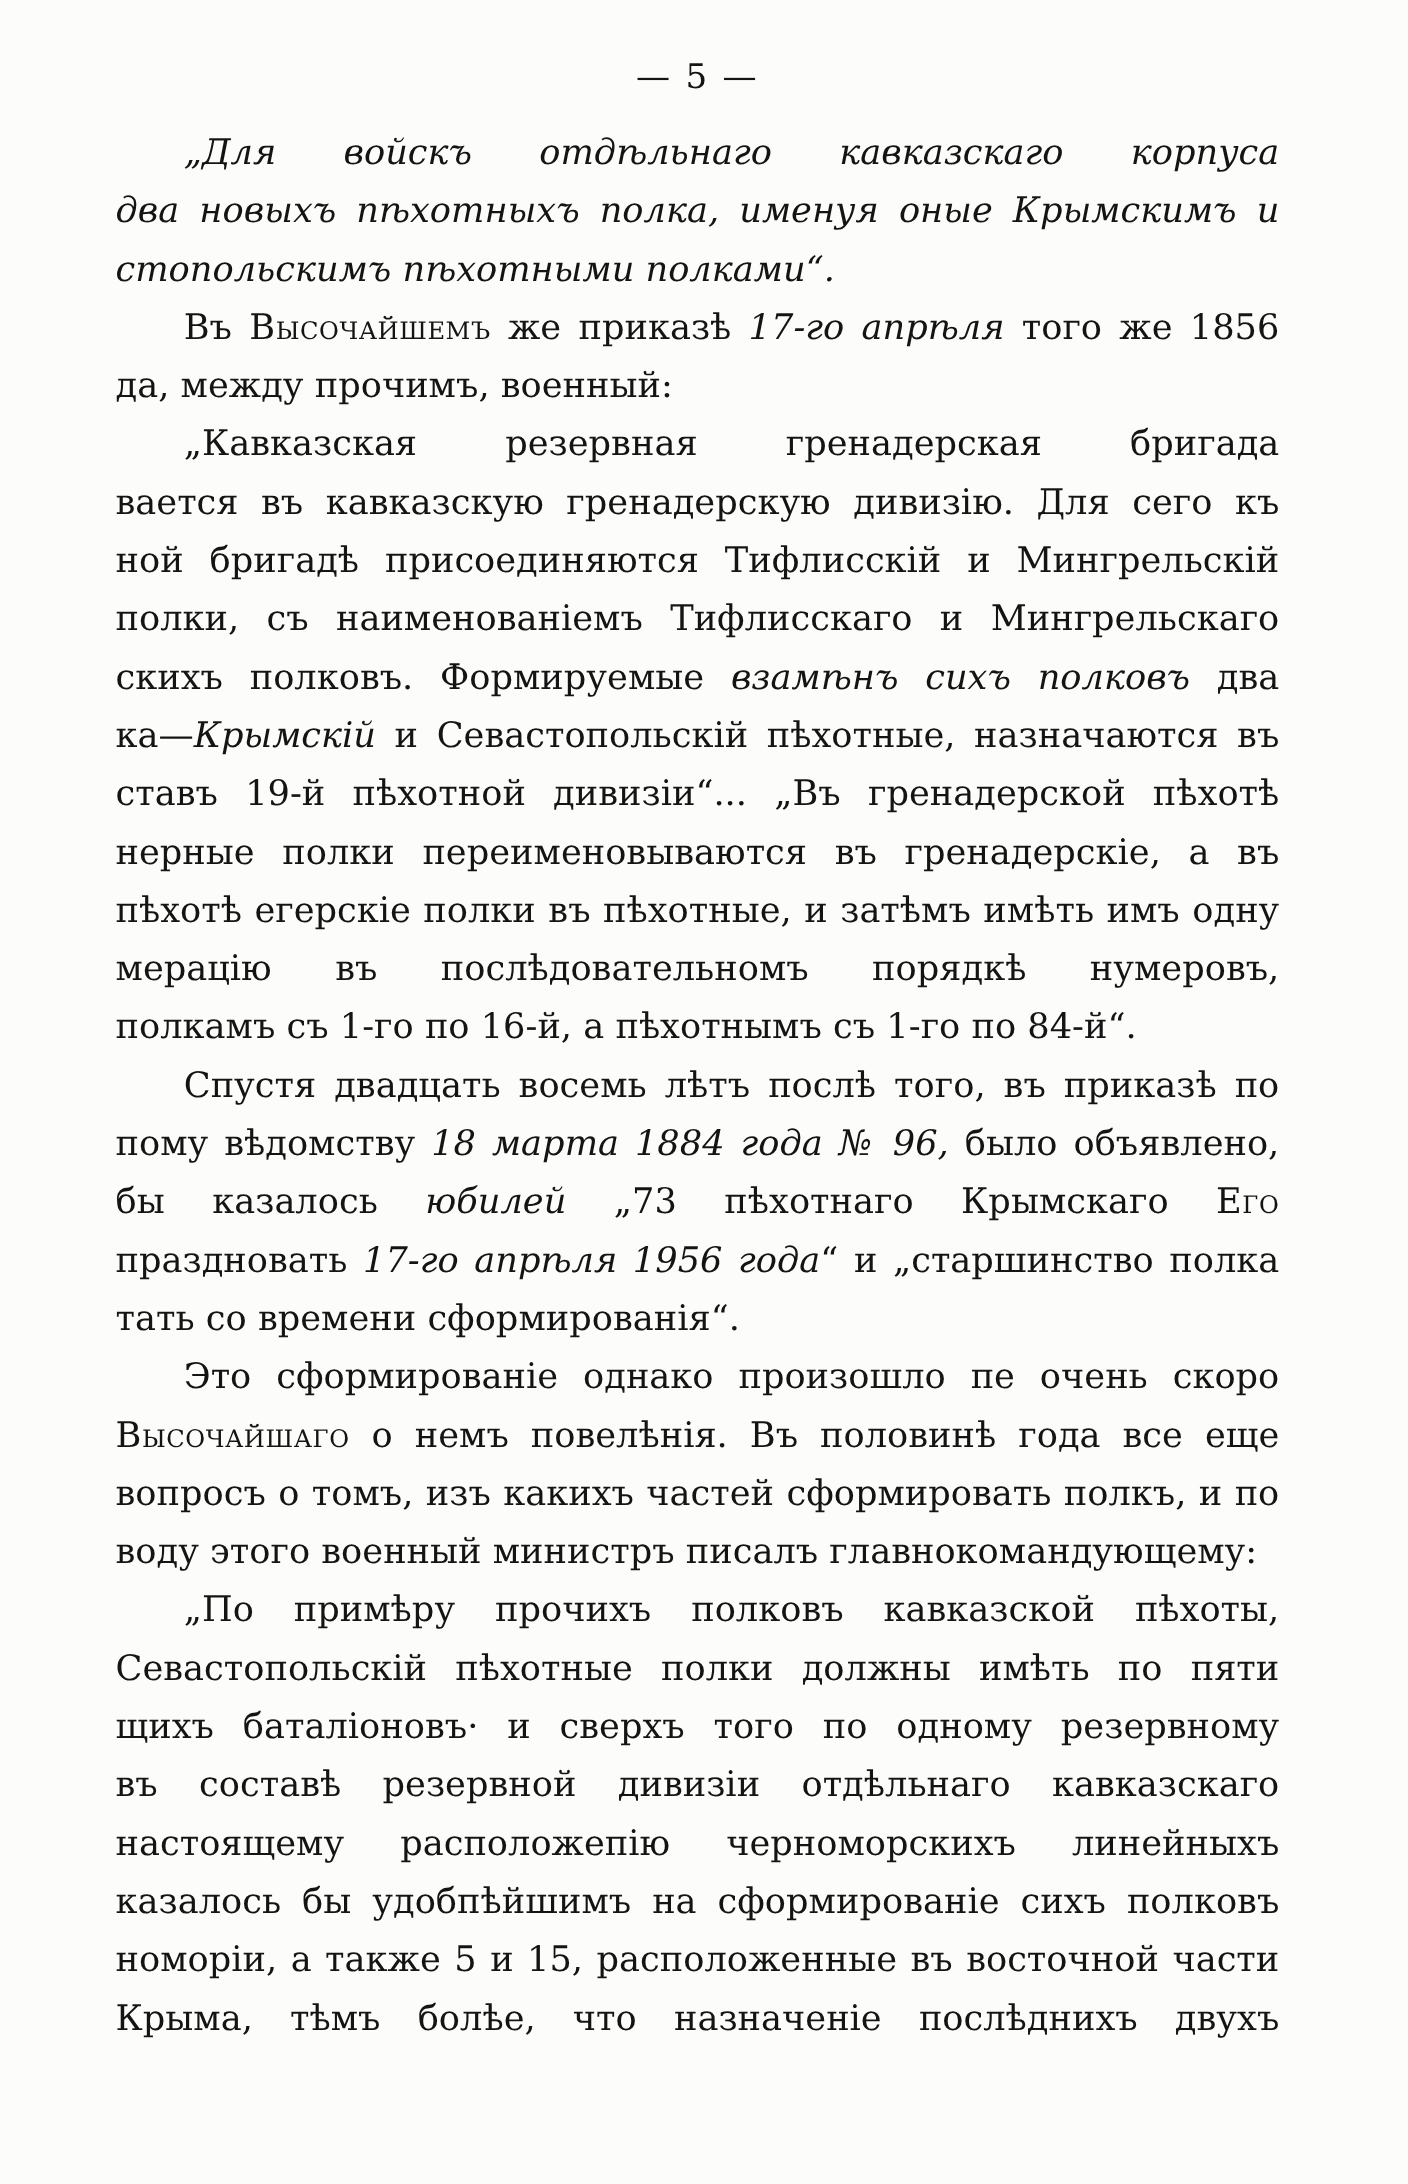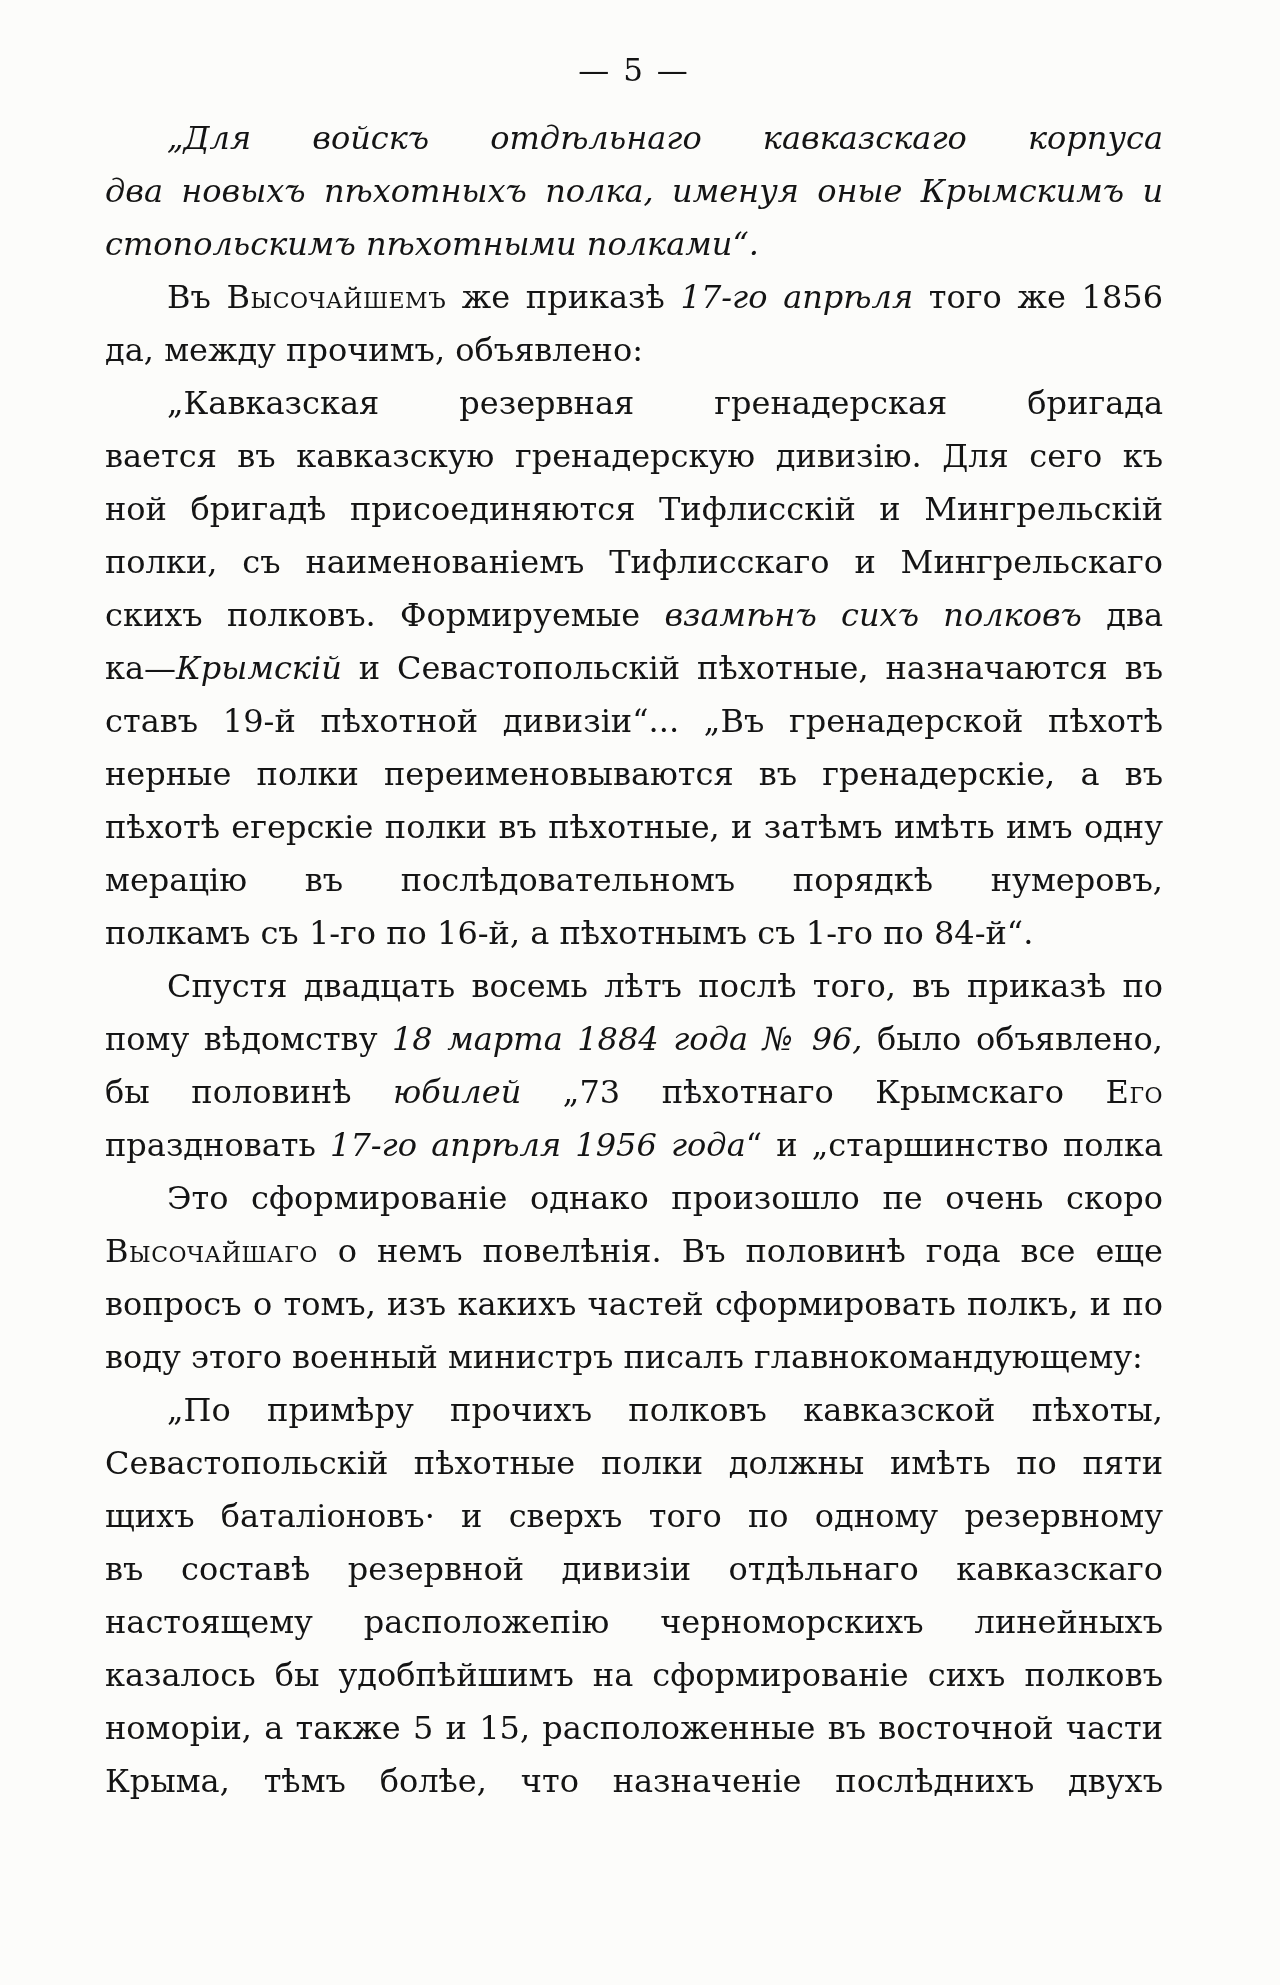--- a/index.html
+++ b/index.html
@@ -44,40 +44,41 @@
 
 <div class="page-number">— 5 —</div>
 <div class="text-block">
     <div class="paragraph">
       <div class="line j ind"><span class="seg-i">„Для войскъ отдѣльнаго кавказскаго корпуса сформировать</span></div>
       <div class="line j"><span class="seg-i">два новыхъ пѣхотныхъ полка, именуя оные Крымскимъ и Сева-</span></div>
       <div class="line"><span class="seg-i">стопольскимъ пѣхотными полками“.</span></div>
     </div>
     <div class="paragraph">
       <div class="line j ind"><span class="seg-r">Въ </span><span class="seg-sc">Высочайшемъ</span><span class="seg-r"> же приказѣ </span><span class="seg-i">17-го апрѣля</span><span class="seg-r"> того же 1856 го-</span></div>
-      <div class="line"><span class="seg-r">да, между прочимъ, объявлено:</span></div>
+      <div class="line"><span class="seg-r">да, между прочимъ, военный:</span></div>
     </div>
     <div class="paragraph">
       <div class="line j ind"><span class="seg-r">„Кавказская резервная гренадерская бригада переформировы-</span></div>
       <div class="line j"><span class="seg-r">вается въ кавказскую гренадерскую дивизію. Для сего къ означен-</span></div>
       <div class="line j"><span class="seg-r">ной бригадѣ присоединяются Тифлисскій и Мингрельскій егерскіе</span></div>
       <div class="line j"><span class="seg-r">полки, съ наименованіемъ Тифлисскаго и Мингрельскаго грепадер-</span></div>
       <div class="line j"><span class="seg-r">скихъ полковъ. Формируемые </span><span class="seg-i">взамѣнъ сихъ полковъ</span><span class="seg-r"> два новые пол-</span></div>
       <div class="line j"><span class="seg-r">ка—</span><span class="seg-i">Крымскій</span><span class="seg-r"> и Севастопольскій пѣхотные, назначаются въ со-</span></div>
       <div class="line j"><span class="seg-r">ставъ 19-й пѣхотной дивизіи“... „Въ гренадерской пѣхотѣ караби-</span></div>
       <div class="line j"><span class="seg-r">нерные полки переименовываются въ гренадерскіе, а въ армейской</span></div>
       <div class="line j"><span class="seg-r">пѣхотѣ егерскіе полки въ пѣхотные, и затѣмъ имѣть имъ одну ну-</span></div>
       <div class="line j"><span class="seg-r">мерацію въ послѣдовательномъ порядкѣ нумеровъ, гренадерскимъ</span></div>
       <div class="line"><span class="seg-r">полкамъ съ 1-го по 16-й, а пѣхотнымъ съ 1-го по 84-й“.</span></div>
     </div>
     <div class="paragraph">
       <div class="line j ind"><span class="seg-r">Спустя двадцать восемь лѣтъ послѣ того, въ приказѣ по воеп-</span></div>
       <div class="line j"><span class="seg-r">пому вѣдомству </span><span class="seg-i">18 марта 1884 года № 96,</span><span class="seg-r"> было объявлено, что-</span></div>
-      <div class="line j"><span class="seg-r">бы половинѣ </span><span class="seg-i">юбилей</span><span class="seg-r"> „73 пѣхотнаго Крымскаго </span><span class="seg-sc">Его Императорска-</span></div>
+      <div class="line j"><span class="seg-r">бы казалось </span><span class="seg-i">юбилей</span><span class="seg-r"> „73 пѣхотнаго Крымскаго </span><span class="seg-sc">Его Императорска-</span></div>
       <div class="line j"><span class="seg-r">праздновать </span><span class="seg-i">17-го апрѣля 1956 года</span><span class="seg-r">“ и „старшинство полка счи-</span></div>
+      <div class="line"><span class="seg-r">тать со времени сформированія“.</span></div>
     </div>
     <div class="paragraph">
       <div class="line j ind"><span class="seg-r">Это сформированіе однако произошло пе очень скоро послѣ</span></div>
       <div class="line j"><span class="seg-sc">Высочайшаго</span><span class="seg-r"> о немъ повелѣнія. Въ половинѣ года все еще шелъ</span></div>
       <div class="line j"><span class="seg-r">вопросъ о томъ, изъ какихъ частей сформировать полкъ, и по по-</span></div>
       <div class="line"><span class="seg-r">воду этого военный министръ писалъ главнокомандующему:</span></div>
     </div>
     <div class="paragraph">
       <div class="line j ind"><span class="seg-r">„По примѣру прочихъ полковъ кавказской пѣхоты, Крымскій и</span></div>
       <div class="line j"><span class="seg-r">Севастопольскій пѣхотные полки должны имѣть по пяти дѣйствую-</span></div>

